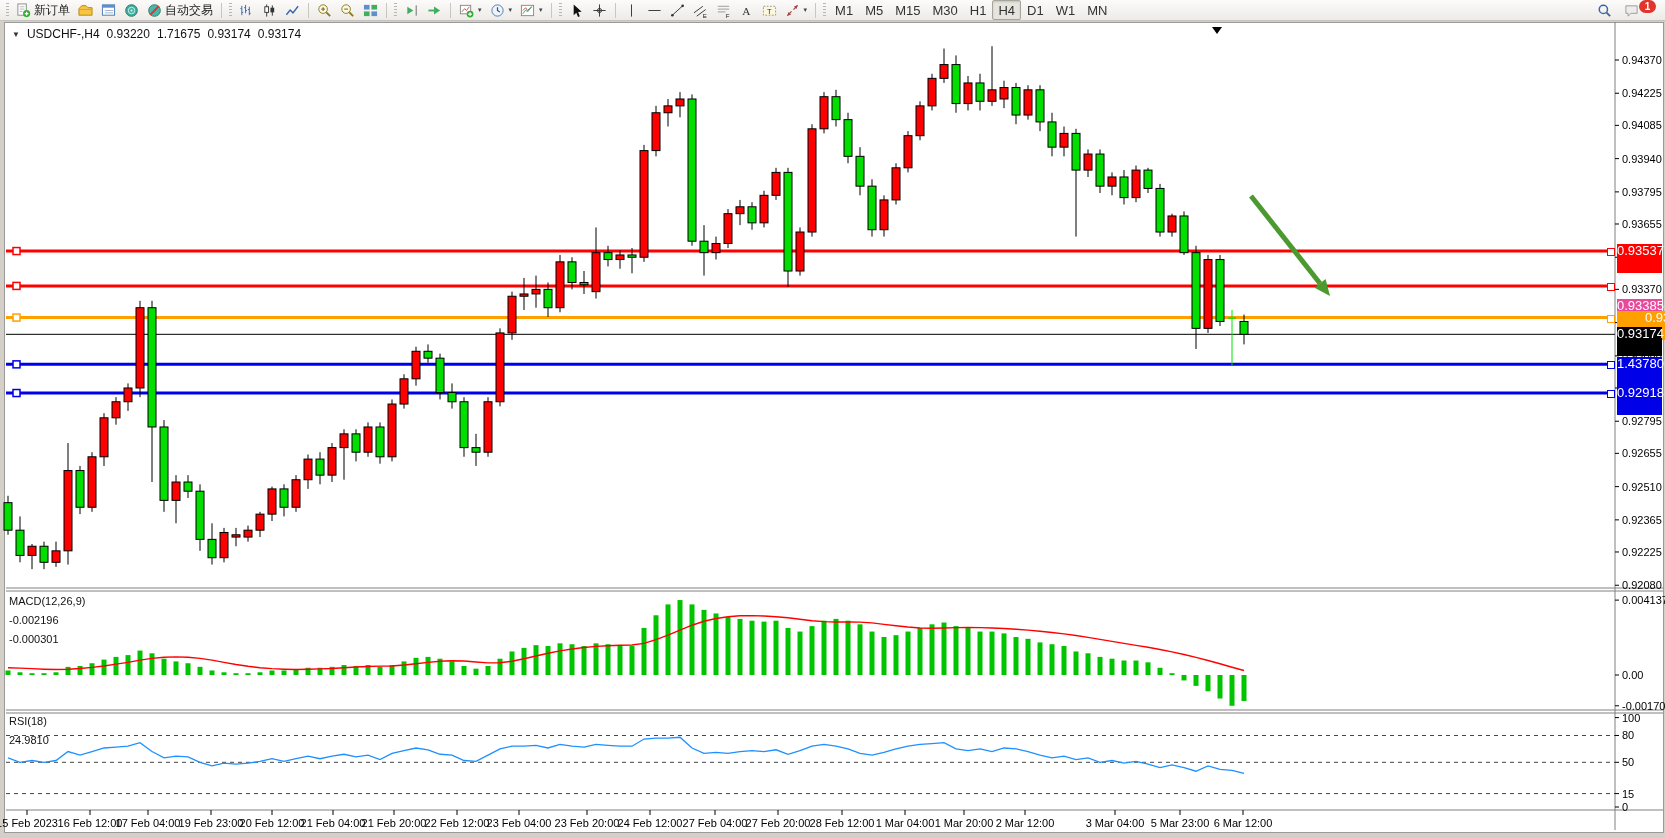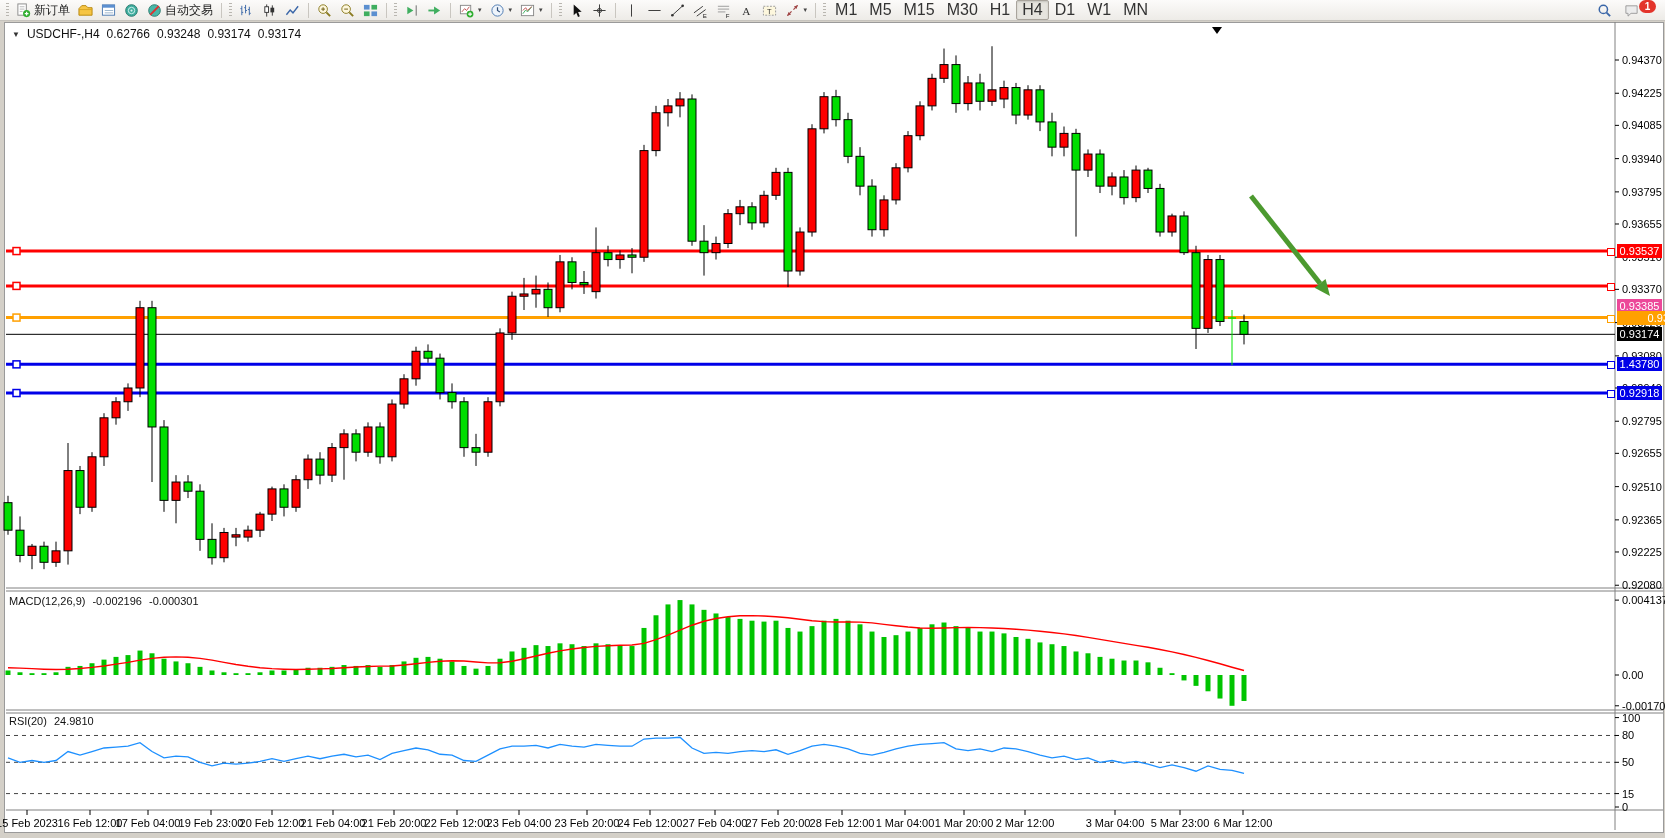--- a/index.html
+++ b/index.html
@@ -10,38 +10,38 @@
   #toolbar{position:absolute;left:0;top:0;width:1665px;height:21px;
     background:linear-gradient(#fcfbfa,#edebe7);border-bottom:1px solid #c6c3bd;
     display:flex;align-items:center;padding:0 3px;box-sizing:border-box;z-index:30;}
   .tb-btn{height:18px;display:flex;align-items:center;gap:3px;
     padding:0 3px;border:1px solid transparent;border-radius:2px;font-size:12px;color:#222;
     white-space:nowrap;cursor:default;}
   .tb-btn svg{width:15px;height:15px;display:block;}
   .tb-sep{width:1px;height:15px;background:#c9c6c0;margin:0 4px;}
   .tb-handle{width:3px;height:14px;margin:0 3px;
     background:repeating-linear-gradient(to bottom,#b9b6b0 0 1px,transparent 1px 3px);}
-  .tf-btn{font-size:16px;color:#333;padding:0 5px;height:18px;display:flex;align-items:center;
+  .tf-btn{font-size:13px;color:#333;padding:0 5px;height:18px;display:flex;align-items:center;
     border:1px solid transparent;border-radius:2px;}
   .tf-btn.sel{background:#e6e4de;border-color:#a9a49c;box-shadow:inset 0 1px 2px rgba(0,0,0,.15);}
   .dd{font-size:7px;color:#444;margin-left:1px;}
   #tb-right{margin-left:auto;display:flex;align-items:center;gap:4px;padding-right:6px;}
   #badge{min-width:13px;height:13px;border-radius:7px;background:#e3342b;color:#fff;
     font-size:10px;font-weight:bold;display:flex;align-items:center;justify-content:center;
     padding:0 2px;margin-left:-8px;margin-top:-8px;}
   
   #window{position:absolute;left:4px;top:22px;width:1660px;height:811px;background:#fff;
     border:1px solid #9a9a9a;box-sizing:border-box;z-index:1;}
   #plot{position:absolute;left:0;top:0;width:1665px;height:838px;z-index:5;pointer-events:none;}
   #chart-header{position:absolute;left:12px;top:27px;z-index:10;font-size:12px;color:#111;
     display:flex;gap:7px;align-items:center;}
   #chart-header .tri{font-size:8px;color:#333;}
-  .pane-label{position:absolute;z-index:10;font-size:11px;color:#111;display:flex;gap:7px;}
+  .pane-label{position:absolute;z-index:10;font-size:11px;color:#111;display:flex;gap:7px;flex-direction:column;}
   #price-labels{position:absolute;left:0;top:0;z-index:12;}
-  .plabel{position:absolute;left:1617px;width:45px;height:14px;color:#fff;font-size:11px;
+  .plabel{position:absolute;left:1617px;width:45px;height:29px;color:#fff;font-size:13px;
     line-height:14px;text-align:center;font-family:"Liberation Sans",sans-serif;}
   .psquare{position:absolute;left:1607px;width:6px;height:6px;background:#fff;border:1px solid #000;}
 </style>
 </head>
 <body>
 
 <div id="toolbar">
     <div class="tb-handle"></div>
     <div class="tb-btn">
       <span style="display: flex;">
@@ -306,33 +306,33 @@
       </div>
       <div id="badge">1</div>
     </div>
   </div>
 
 <div id="window"></div>
 
 <div id="chart-header">
   <span class="tri">▼</span>
   <span>USDCHF-,H4</span>
-  <span>0.62766</span>
-  <span>0.93248</span>
+  <span>0.93220</span>
+  <span>1.71675</span>
   <span>0.93174</span>
   <span>0.93174</span>
 </div>
 
 <div class="pane-label" style="left:9px;top:595px;">
   <span>MACD(12,26,9)</span>
   <span>-0.002196</span>
   <span>-0.000301</span>
 </div>
 <div class="pane-label" style="left:9px;top:715px;">
-  <span>RSI(20)</span>
+  <span>RSI(18)</span>
   <span>24.9810</span>
 </div>
 
 <div id="price-labels">
     <div class="plabel" style="top: 244.057px; background: rgb(255, 0, 0);">0.93537</div>
     <div class="psquare" style="top: 248.057px; border-color: rgb(255, 0, 0);"></div>
     <div class="plabel" style="top: 278.92px; background: #ec4899; margin-top: 20px;">0.93385</div>
     <div class="psquare" style="top: 282.92px; border-color: rgb(255, 0, 0);"></div>
     <div class="plabel" style="top: 310.571px; background: rgb(255, 160, 0); padding-left: 28px;">0.93247</div>
     <div class="psquare" style="top: 314.571px; border-color: rgb(255, 160, 0);"></div>

